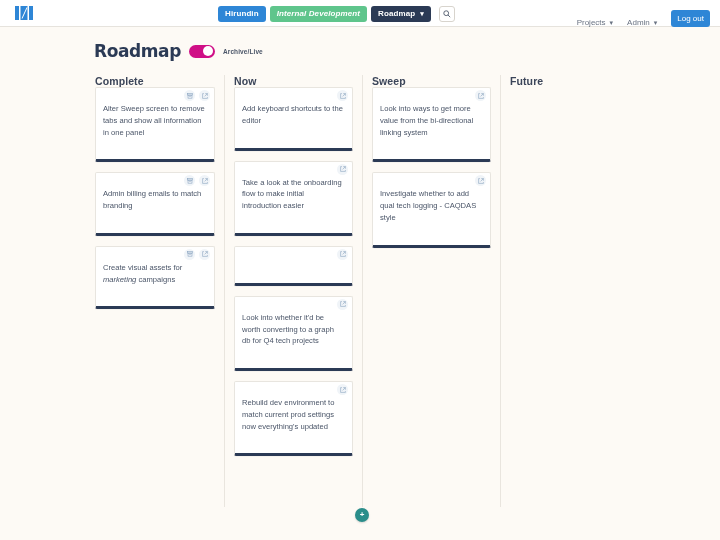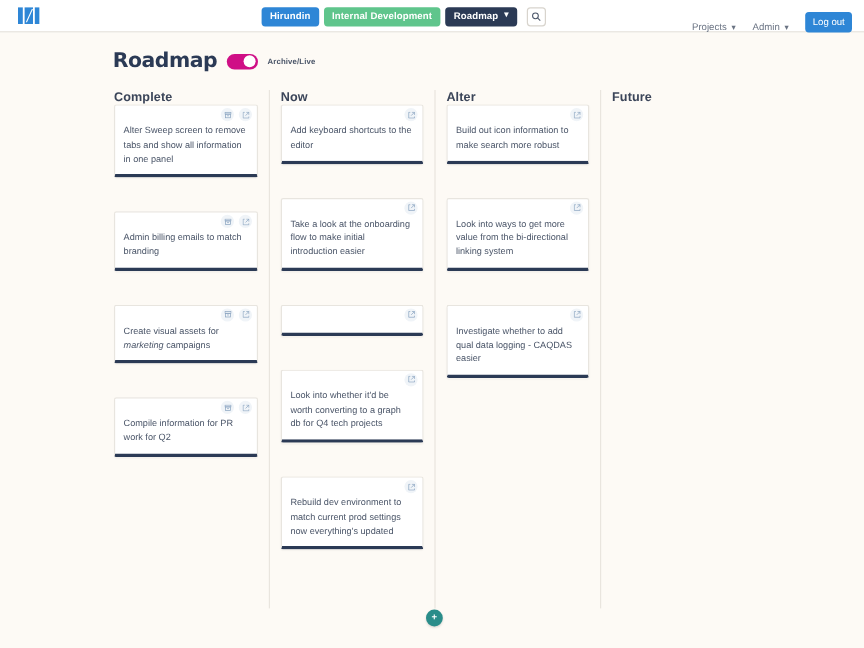--- a/index.html
+++ b/index.html
@@ -58,21 +58,21 @@
     padding: 0 7px;
     border-radius: 3px;
     font-size: 8px;
     font-weight: bold;
     color: #ffffff;
     letter-spacing: 0.1px;
     white-space: nowrap;
     line-height: 1;
   }
   .badge-project { background: #2e86d6; }
-  .badge-board   { background: #5fc58c; }
+  .badge-board   { background: #5fc58c; font-style: italic; }
   .badge-view    { background: #2b3a55; display: inline-flex; gap: 5px; }
 
   .badge-view .caret {
     font-size: 7px;
     transform: translateY(-0.5px);
   }
 
   .search-btn {
     width: 16px;
     height: 16px;
@@ -194,22 +194,22 @@
     letter-spacing: 0.1px;
   }
 
   .cards { display: block; }
 
   .card {
     background: #ffffff;
     border: 1px solid #e8e5df;
     border-bottom: 3px solid #2b3a55;
     border-radius: 2px;
-    margin-bottom: 28px;
-    padding: 15px 8px 7px 7px;
+    margin-bottom: 10px;
+    padding: 15px 8px 21px 7px;
     position: relative;
     cursor: pointer;
     box-shadow: 0 1px 1px rgba(0,0,0,0.03);
   }
 
   .card-text {
     font-size: 7.6px;
     line-height: 1.55;
     color: #4a5568;
     word-wrap: break-word;
@@ -373,39 +373,20 @@
               <svg width="6" height="6" viewBox="0 0 10 10">
                 <path d="M3.2 1H1v8h8V6.8" fill="none" stroke="#8aa4c0" stroke-width="1"></path>
                 <path d="M5.4 1H9v3.6" fill="none" stroke="#8aa4c0" stroke-width="1"></path>
                 <line x1="4.4" y1="5.6" x2="9" y2="1" stroke="#8aa4c0" stroke-width="1"></line>
               </svg>
             </span>
           </div>
           <div class="card-text">Create visual assets for <em>marketing</em> campaigns</div>
         </div>
 
-        <div class="card">
-          <div class="card-actions">
-            <span class="icon-btn">
-              <svg width="6" height="6" viewBox="0 0 10 10">
-                <rect x="0.8" y="1" width="8.4" height="2.4" fill="none" stroke="#8aa4c0" stroke-width="1"></rect>
-                <rect x="1.7" y="3.6" width="6.6" height="5" fill="none" stroke="#8aa4c0" stroke-width="1"></rect>
-                <line x1="3.7" y1="5.8" x2="6.3" y2="5.8" stroke="#8aa4c0" stroke-width="1"></line>
-              </svg>
-            </span>
-            <span class="icon-btn">
-              <svg width="6" height="6" viewBox="0 0 10 10">
-                <path d="M3.2 1H1v8h8V6.8" fill="none" stroke="#8aa4c0" stroke-width="1"></path>
-                <path d="M5.4 1H9v3.6" fill="none" stroke="#8aa4c0" stroke-width="1"></path>
-                <line x1="4.4" y1="5.6" x2="9" y2="1" stroke="#8aa4c0" stroke-width="1"></line>
-              </svg>
-            </span>
-          </div>
-          <div class="card-text">Compile information for PR work for Q2</div>
-        </div>
 
       </div>
     </div>
 
     <div class="column">
       <div class="col-title">Now</div>
       <div class="cards">
 
         <div class="card">
           <div class="card-actions">
@@ -468,35 +449,23 @@
               </svg>
             </span>
           </div>
           <div class="card-text">Rebuild dev environment to match current prod settings now everything's updated</div>
         </div>
 
       </div>
     </div>
 
     <div class="column">
-      <div class="col-title">Alter</div>
+      <div class="col-title">Sweep</div>
       <div class="cards">
 
-        <div class="card">
-          <div class="card-actions">
-            <span class="icon-btn">
-              <svg width="6" height="6" viewBox="0 0 10 10">
-                <path d="M3.2 1H1v8h8V6.8" fill="none" stroke="#8aa4c0" stroke-width="1"></path>
-                <path d="M5.4 1H9v3.6" fill="none" stroke="#8aa4c0" stroke-width="1"></path>
-                <line x1="4.4" y1="5.6" x2="9" y2="1" stroke="#8aa4c0" stroke-width="1"></line>
-              </svg>
-            </span>
-          </div>
-          <div class="card-text">Build out icon information to make search more robust</div>
-        </div>
 
         <div class="card">
           <div class="card-actions">
             <span class="icon-btn">
               <svg width="6" height="6" viewBox="0 0 10 10">
                 <path d="M3.2 1H1v8h8V6.8" fill="none" stroke="#8aa4c0" stroke-width="1"></path>
                 <path d="M5.4 1H9v3.6" fill="none" stroke="#8aa4c0" stroke-width="1"></path>
                 <line x1="4.4" y1="5.6" x2="9" y2="1" stroke="#8aa4c0" stroke-width="1"></line>
               </svg>
             </span>
@@ -507,21 +476,21 @@
         <div class="card">
           <div class="card-actions">
             <span class="icon-btn">
               <svg width="6" height="6" viewBox="0 0 10 10">
                 <path d="M3.2 1H1v8h8V6.8" fill="none" stroke="#8aa4c0" stroke-width="1"></path>
                 <path d="M5.4 1H9v3.6" fill="none" stroke="#8aa4c0" stroke-width="1"></path>
                 <line x1="4.4" y1="5.6" x2="9" y2="1" stroke="#8aa4c0" stroke-width="1"></line>
               </svg>
             </span>
           </div>
-          <div class="card-text">Investigate whether to add qual data logging - CAQDAS easier</div>
+          <div class="card-text">Investigate whether to add qual tech logging - CAQDAS style</div>
         </div>
 
       </div>
     </div>
 
     <div class="column future">
       <div class="col-title">Future</div>
       <div class="cards"></div>
     </div>
 

